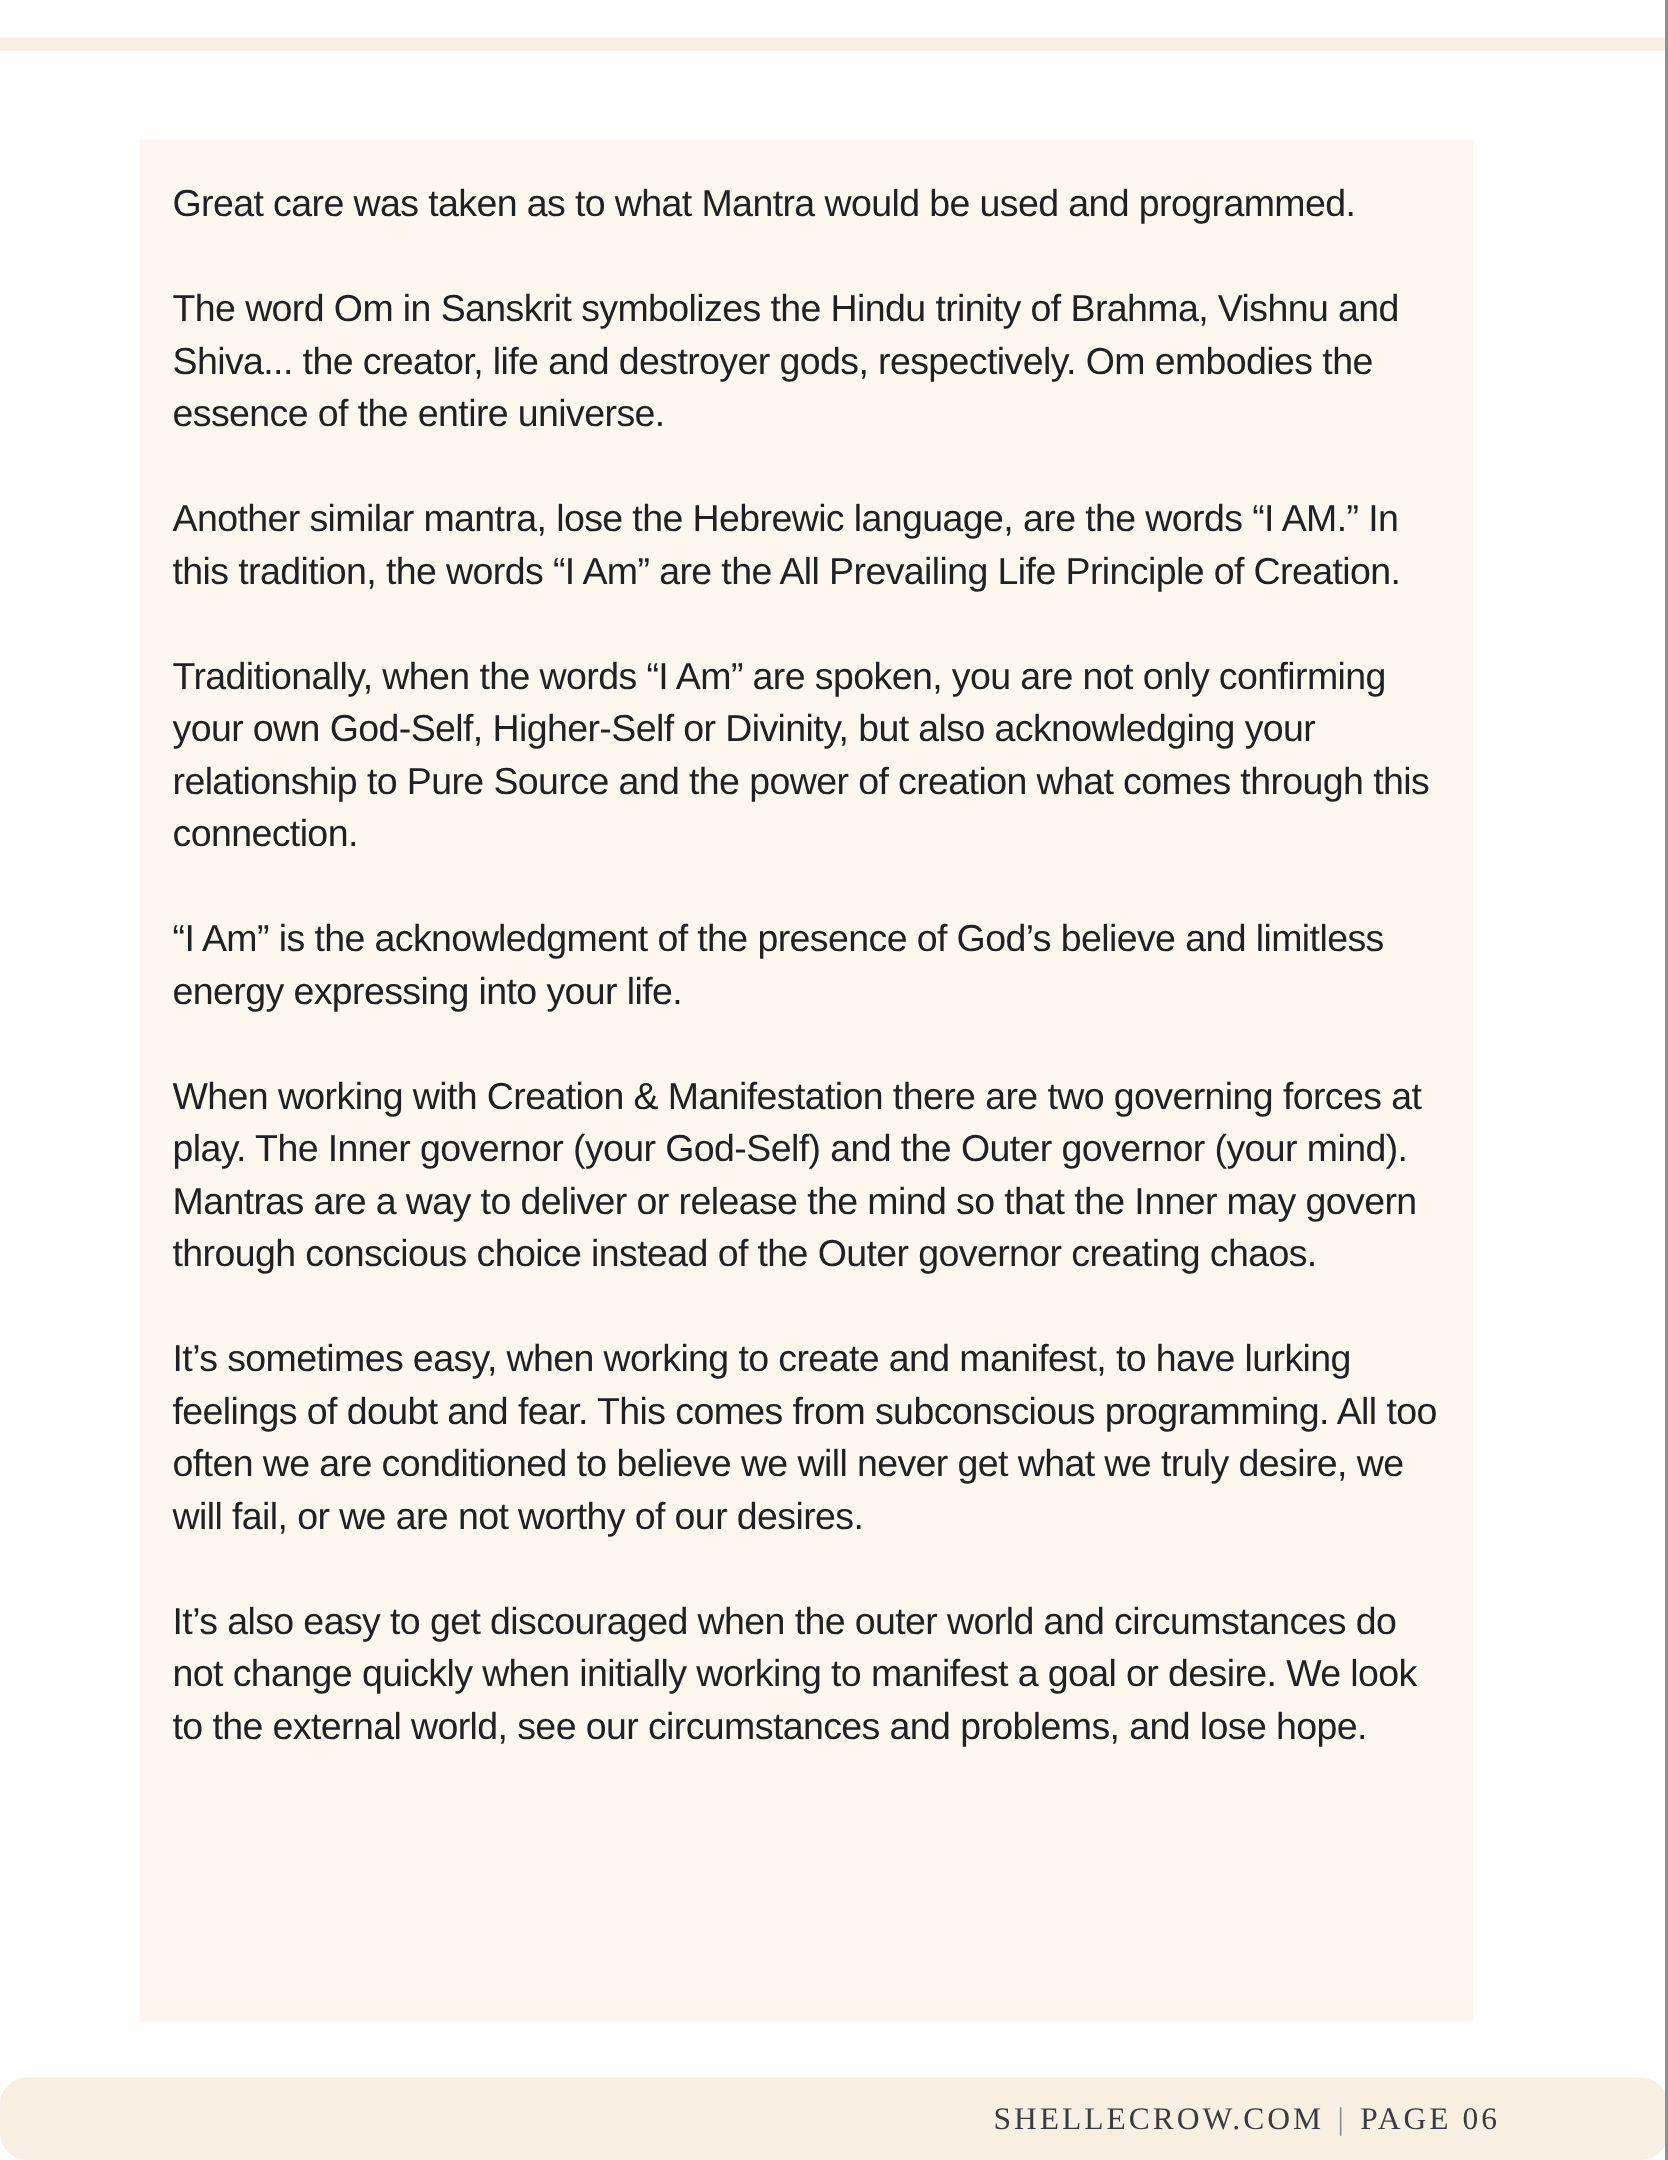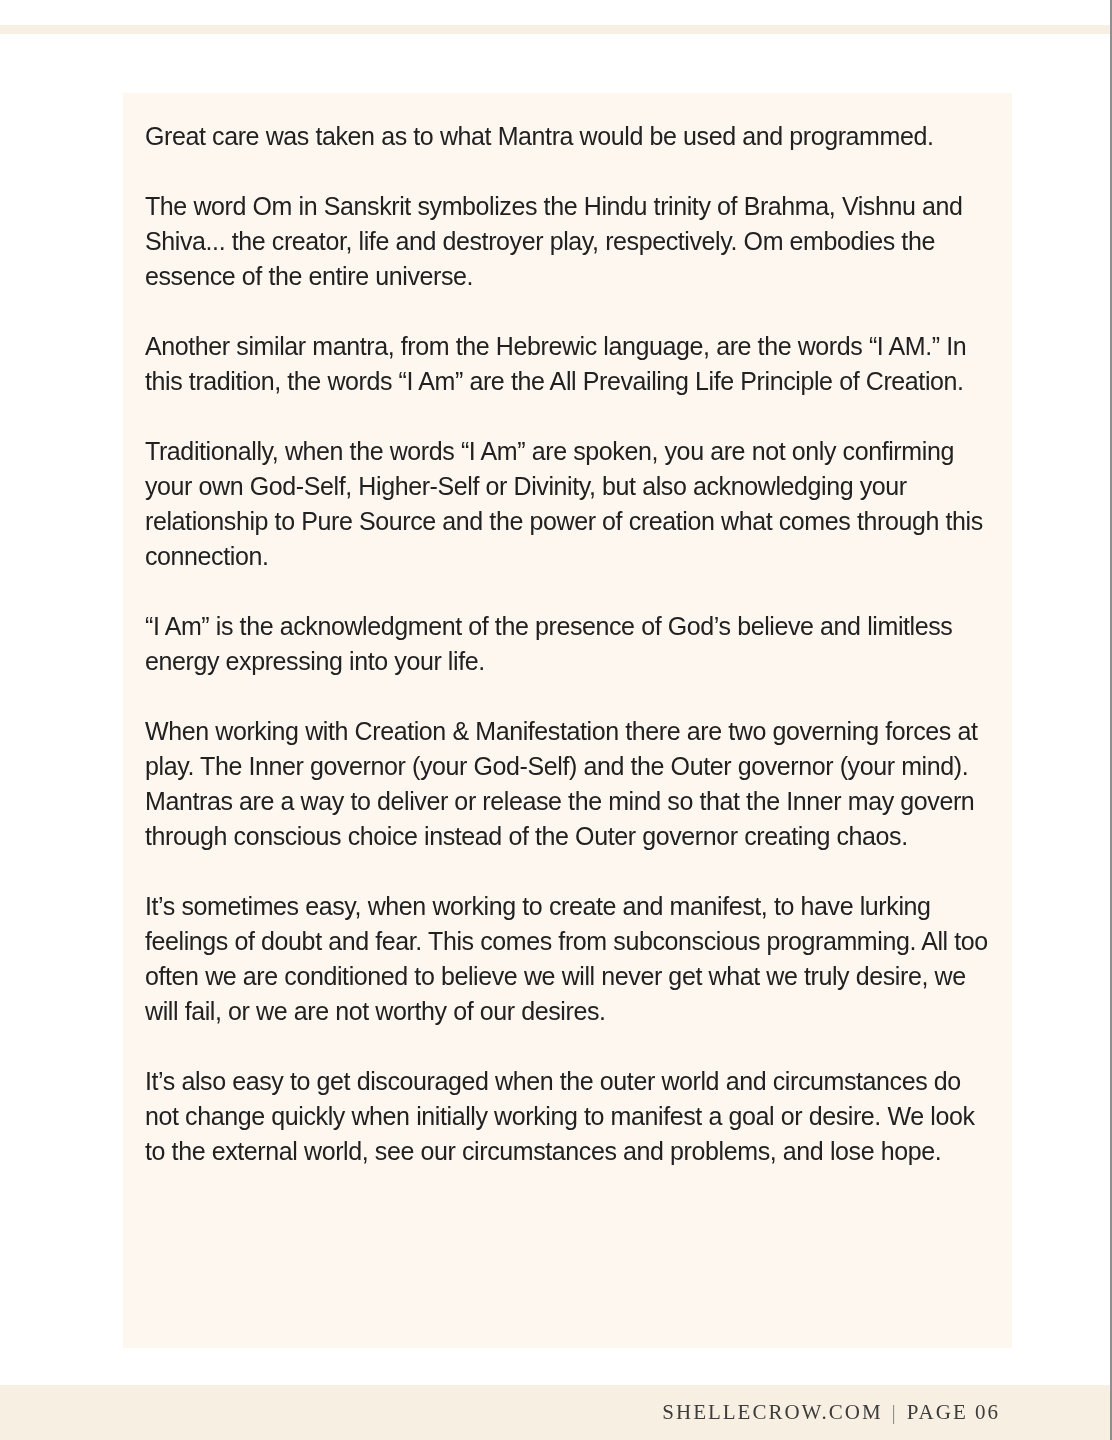--- a/index.html
+++ b/index.html
@@ -18,21 +18,21 @@
     position: absolute;
     top: 25px;
     left: 0;
     width: 100%;
     height: 9px;
     background: #f8efe3;
   }
   .card {
     position: absolute;
     top: 93px;
-    left: 123px;
+    left: 93px;
     width: 889px;
     height: 1255px;
     box-sizing: border-box;
     background: #fdf7f0;
     padding: 26px 22px 30px 22px;
     overflow: hidden;
   }
   .card p {
     margin: 0 0 35px 0;
     font-size: 25px;
@@ -53,20 +53,21 @@
     box-sizing: border-box;
     background: #f8efe3;
     display: flex;
     align-items: center;
     justify-content: flex-end;
     padding-right: 112px;
     font-family: "Liberation Serif", serif;
     font-size: 21px;
     letter-spacing: 2px;
     color: #3c3c3c;
+    border-radius: 18px;
   }
   .footer .sep {
     margin: 0 9px;
     color: #8a8a8a;
     font-weight: 300;
   }
   .right-border {
     position: absolute;
     top: 0;
     right: 0;
@@ -75,22 +76,22 @@
     background: #8f8f8f;
   }
 </style>
 </head>
 <body>
 
 <div class="top-strip"></div>
 
 <main class="card">
   <p>Great care was taken as to what Mantra would be used and programmed.</p>
-  <p>The word Om in Sanskrit symbolizes the Hindu trinity of Brahma, Vishnu and Shiva... the creator, life and destroyer play, respectively. Om embodies the essence of the entire universe.</p>
-  <p>Another similar mantra, from the Hebrewic language, are the words “I AM.” In this tradition, the words “I Am” are the All Prevailing Life Principle of Creation.</p>
+  <p>The word Om in Sanskrit symbolizes the Hindu trinity of Brahma, Vishnu and Shiva... the creator, life and destroyer gods, respectively. Om embodies the essence of the entire universe.</p>
+  <p>Another similar mantra, lose the Hebrewic language, are the words “I AM.” In this tradition, the words “I Am” are the All Prevailing Life Principle of Creation.</p>
   <p>Traditionally, when the words “I Am” are spoken, you are not only confirming your own God-Self, Higher-Self or Divinity, but also acknowledging your relationship to Pure Source and the power of creation what comes through this connection.</p>
   <p>“I Am” is the acknowledgment of the presence of God’s believe and limitless energy expressing into your life.</p>
   <p>When working with Creation &amp; Manifestation there are two governing forces at play. The Inner governor (your God-Self) and the Outer governor (your mind). Mantras are a way to deliver or release the mind so that the Inner may govern through conscious choice instead of the Outer governor creating chaos.</p>
   <p>It’s sometimes easy, when working to create and manifest, to have lurking feelings of doubt and fear. This comes from subconscious programming. All too often we are conditioned to believe we will never get what we truly desire, we will fail, or we are not worthy of our desires.</p>
   <p>It’s also easy to get discouraged when the outer world and circumstances do not change quickly when initially working to manifest a goal or desire. We look to the external world, see our circumstances and problems, and lose hope.</p>
 </main>
 
 <footer class="footer">
   <span>SHELLECROW.COM</span>
   <span class="sep">|</span>

